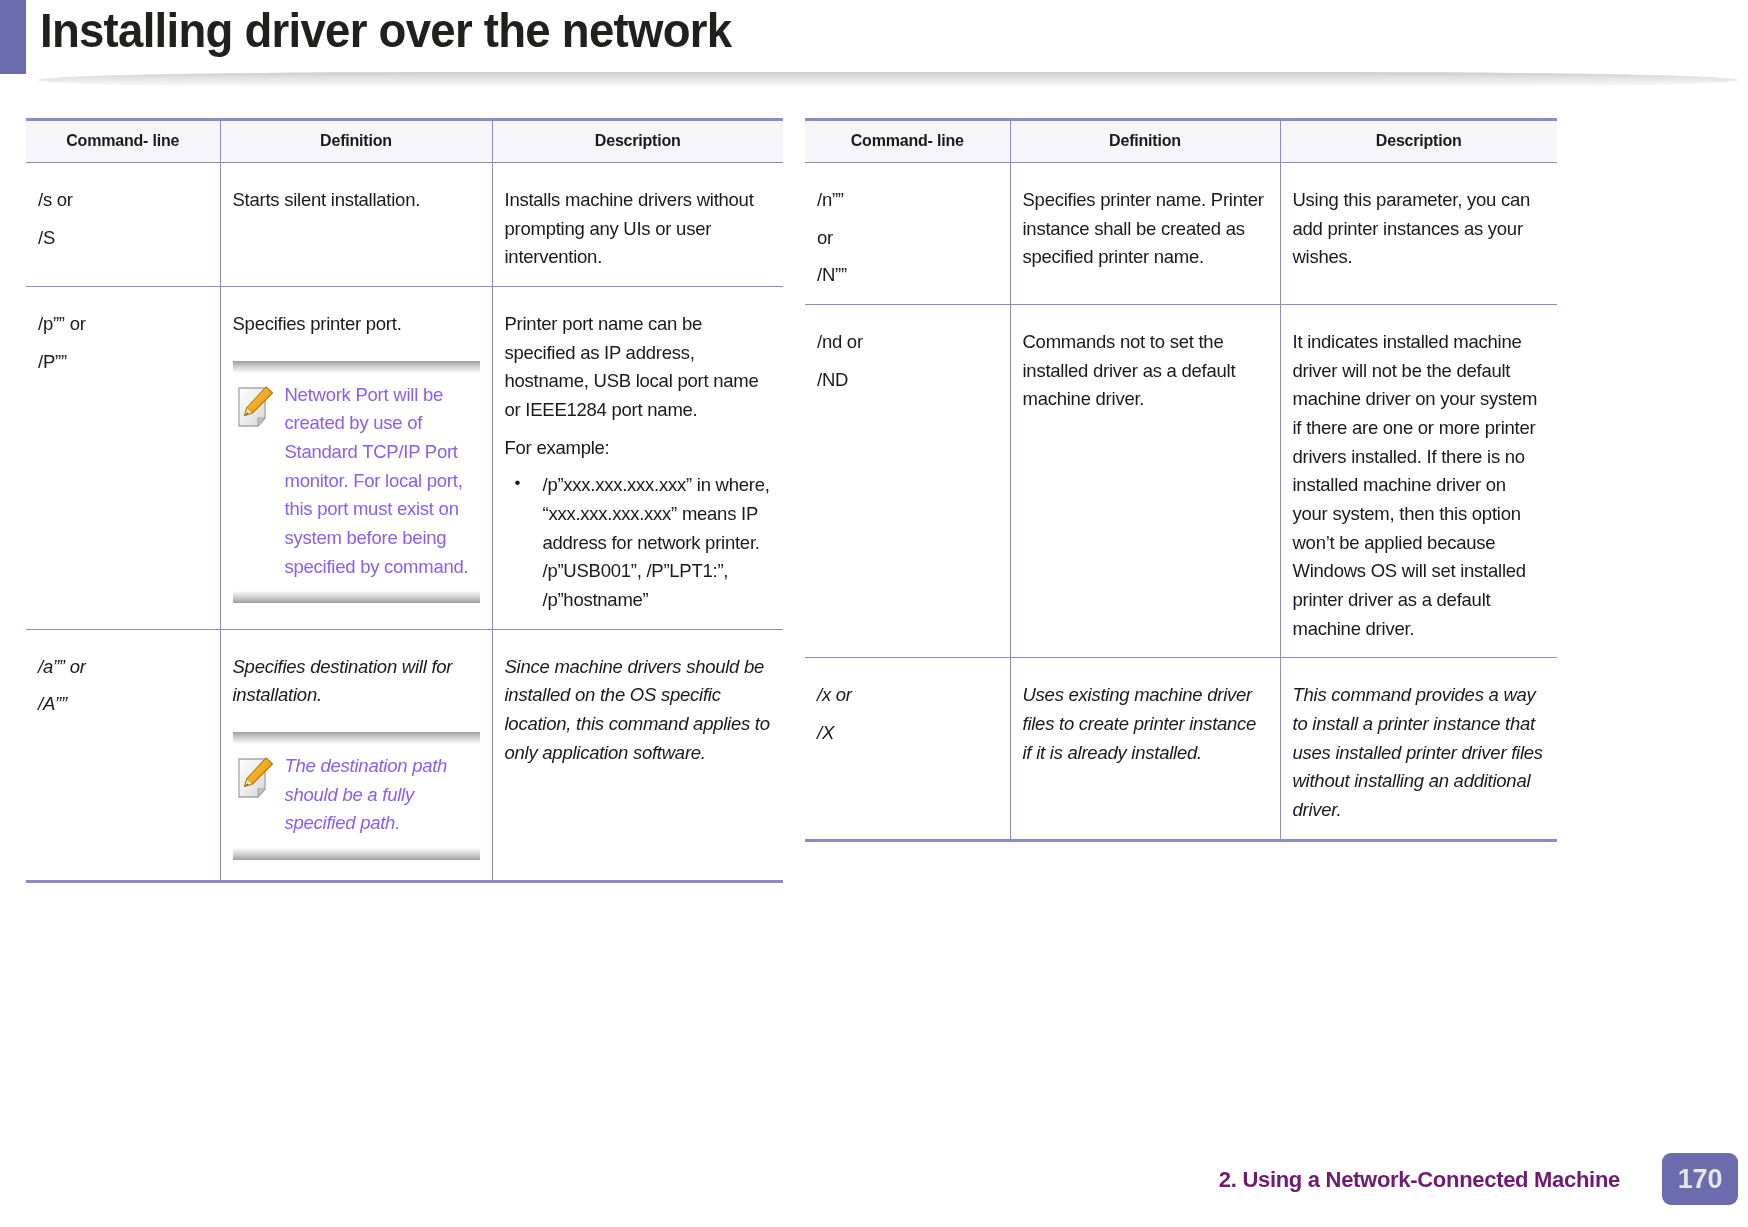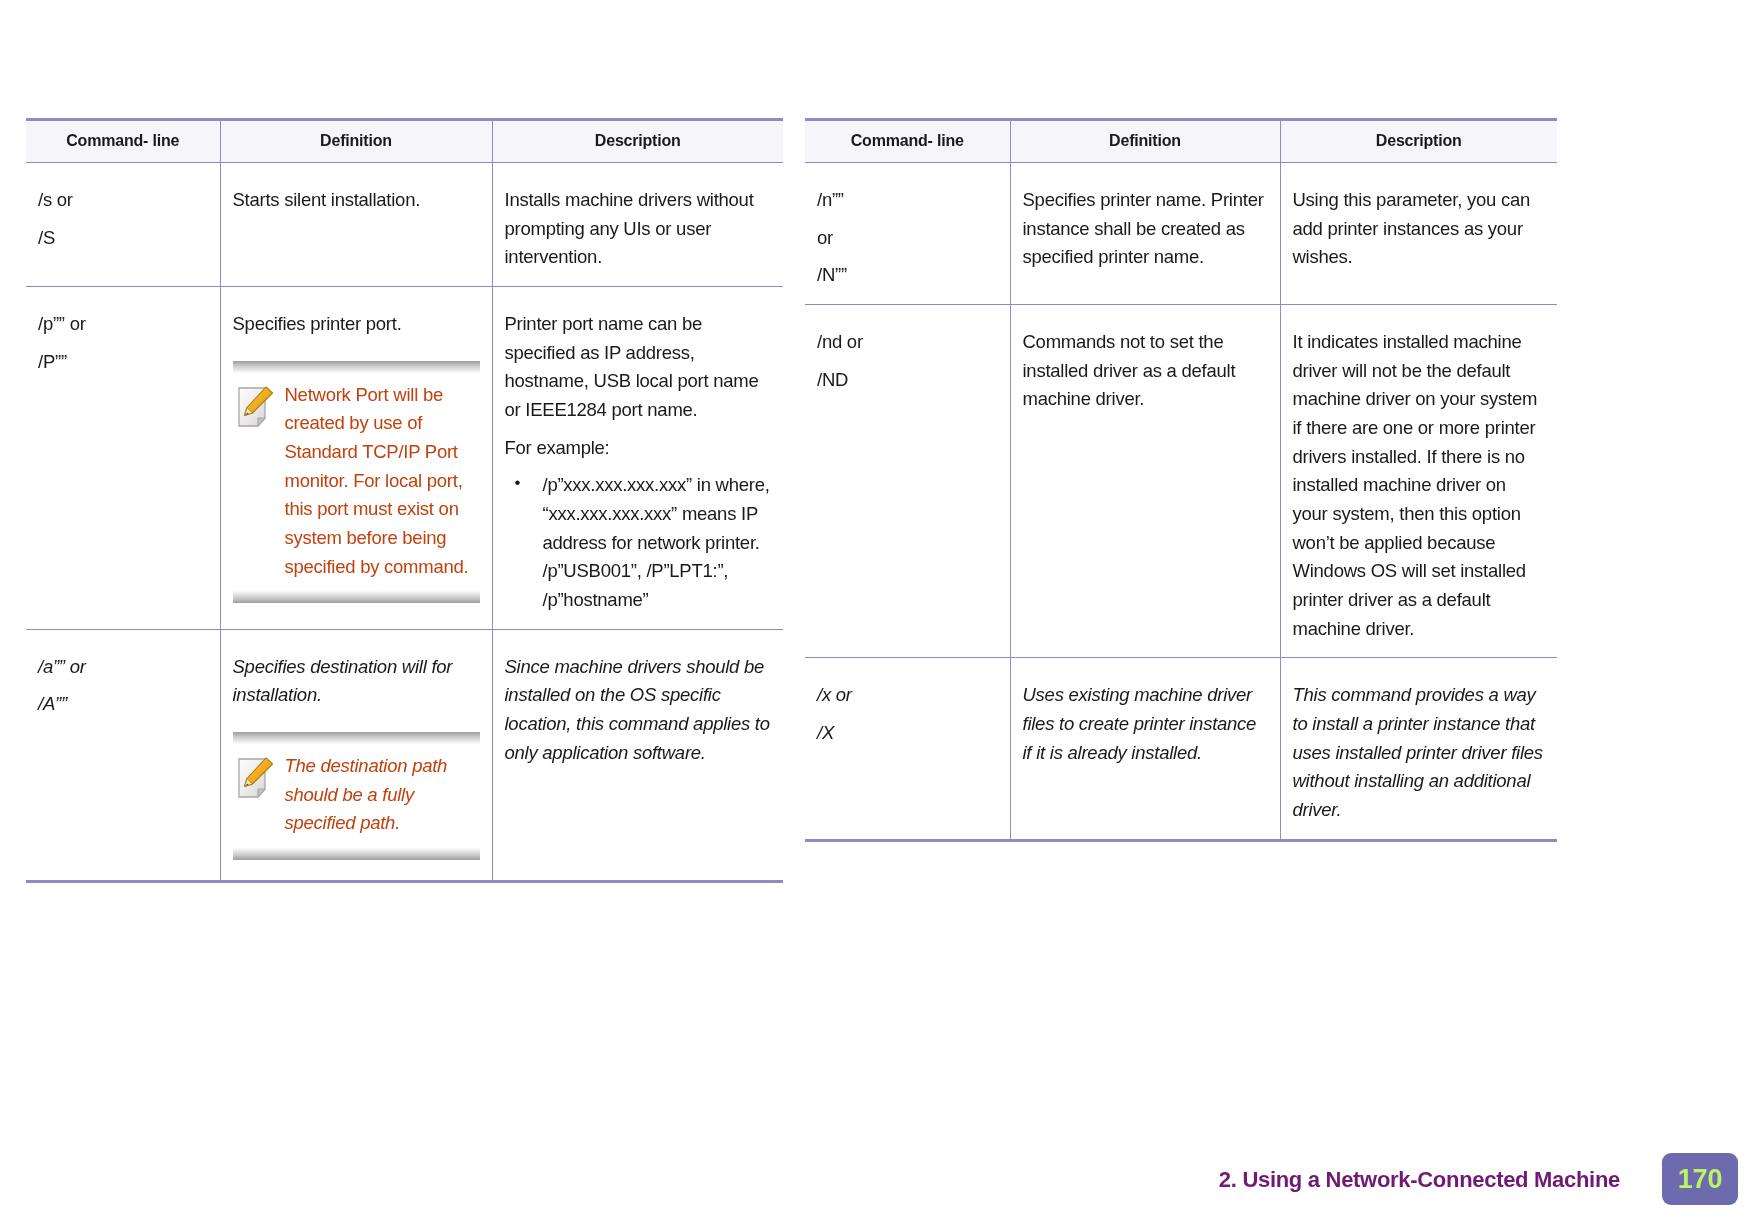--- a/index.html
+++ b/index.html
@@ -138,21 +138,21 @@
     flex: 0 0 auto;
     width: 40px; height: 44px;
     margin-right: 10px;
     margin-top: 4px;
   }
   .note-text {
     flex: 1 1 auto;
     font-size: 18.5px;
     line-height: 1.55;
     letter-spacing: -0.25px;
-    color: #c2410c;
+    color: #8b5cf6;
   }
 
   
   .footer {
     position: absolute;
     left: 0; bottom: 22px;
     width: 1748px;
     height: 52px;
   }
   .footer-text {
@@ -163,34 +163,39 @@
     color: #701a75;
     letter-spacing: -0.3px;
     white-space: nowrap;
   }
   .footer-pagenum {
     position: absolute;
     right: 10px; top: 0px;
     width: 76px; height: 52px;
     background: #6b6bad;
     border-radius: 9px;
-    color: #bef264;
+    color: #e5e5e5;
     font-size: 27px;
     font-weight: bold;
     display: flex;
     align-items: center;
     justify-content: center;
     letter-spacing: -0.2px;
   }
 </style>
 </head>
 <body>
 
 <div class="page">
 
+  <div class="header">
+    <div class="header-accent"></div>
+    <div class="page-title">Installing driver over the network</div>
+    <div class="header-shadow"></div>
+  </div>
 
   <div class="columns">
     <div class="col col-left">
       <table class="cmd-table" id="table-left">
         <colgroup>
             <col style="width:194px">
             <col style="width:272px">
             <col style="width:291px">
           </colgroup>
         <thead>

